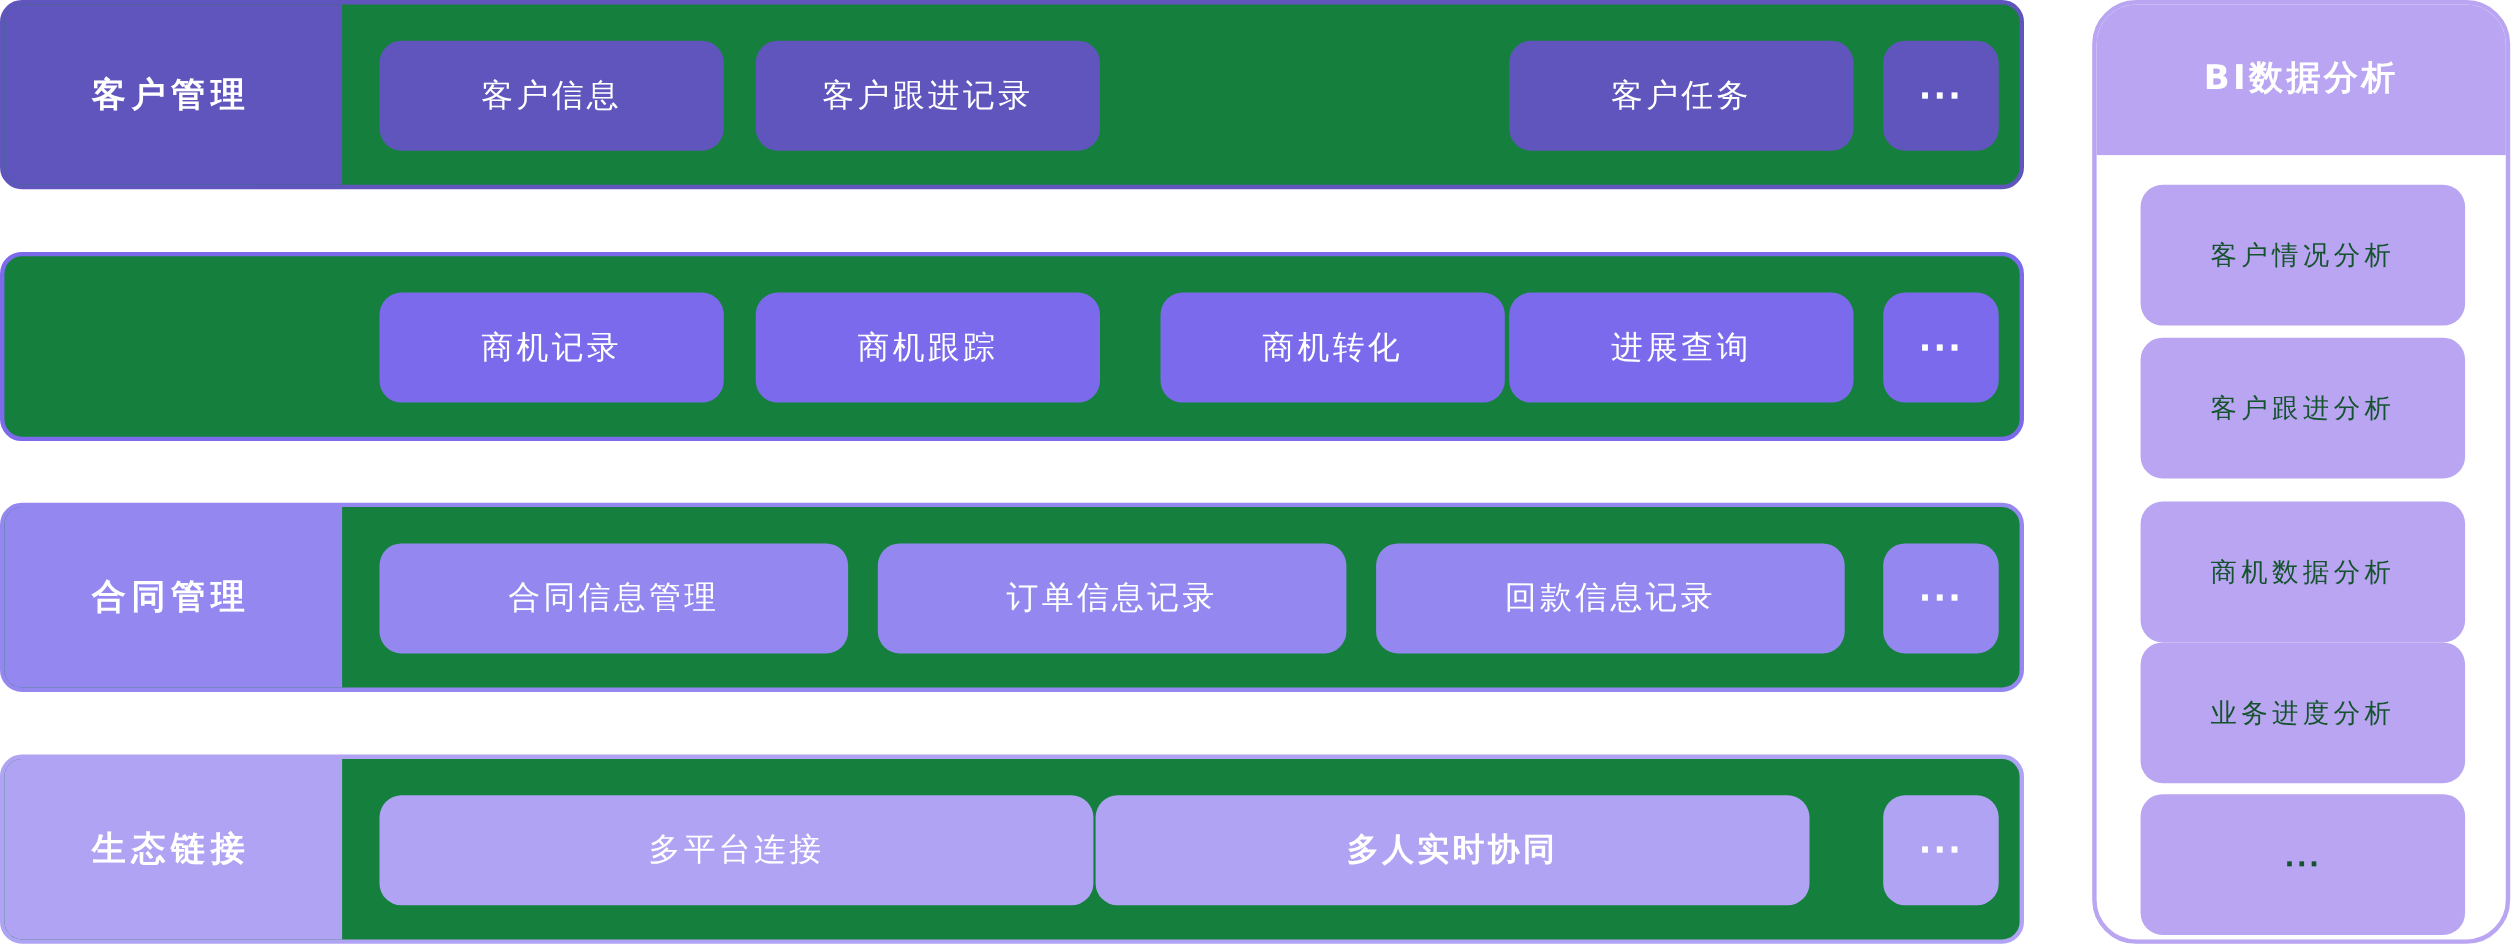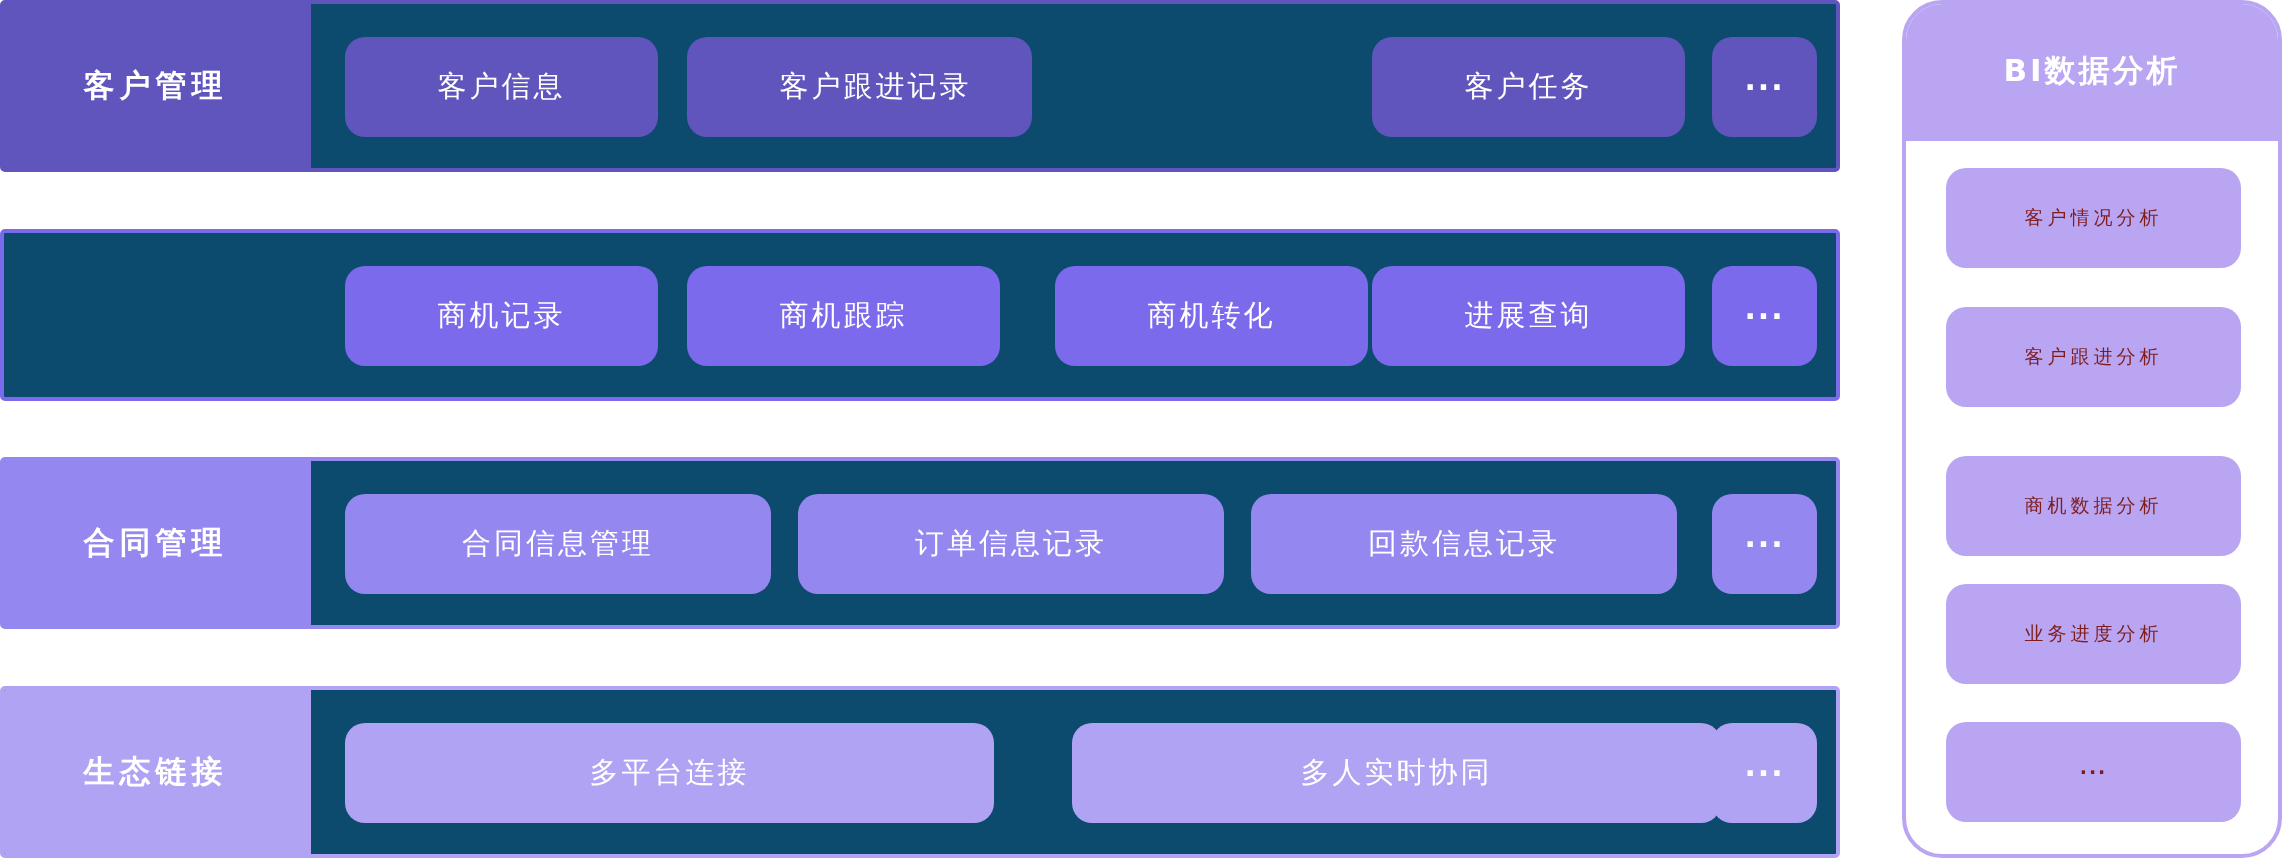--- a/index.html
+++ b/index.html
@@ -1,43 +1,43 @@
 <!DOCTYPE html>
 <html><head>
 <meta charset="utf-8">
 <style>
   html, body { margin: 0; padding: 0; background: #ffffff; }
   body { width: 2283px; height: 862px; position: relative; overflow: hidden;
          font-family: "DejaVu Sans", "Liberation Sans", sans-serif; }
   .row { position: absolute; left: 0; width: 1840px; height: 172px; box-sizing: border-box;
-         border: 4px solid; border-radius: 5px; background: #0c4a6e; overflow: hidden; }
+         border: 4px solid; border-radius: 20px; background: #15803d; overflow: hidden; }
   .row .label { position: absolute; left: -4px; top: -4px; width: 311px; height: 172px;
                 display: flex; align-items: center; justify-content: center;
                 color: #fff; font-weight: bold; font-size: 31px; letter-spacing: 5px; }
   .row .btn { position: absolute; top: 33px; height: 100px; border-radius: 20px;
               display: flex; align-items: center; justify-content: center;
               color: #fff; font-size: 29px; letter-spacing: 3px; cursor: pointer; }
   .row .btn.more { font-size: 30px; letter-spacing: 2px; font-weight: bold; }
   .bi { position: absolute; left: 1902px; top: 0; width: 380px; height: 858px; box-sizing: border-box;
         border: 4px solid; border-radius: 40px; background: #fff; overflow: hidden; }
   .bi .head { position: absolute; left: -4px; top: -4px; width: 380px; height: 141px;
               display: flex; align-items: center; justify-content: center;
               color: #fff; font-weight: bold; font-size: 31px; letter-spacing: 3px; }
-  .bi .item { position: absolute; left: 40px; width: 295px; height: 100px; border-radius: 20px;
+  .bi .item { position: absolute; left: 40px; width: 295px; height: 128px; border-radius: 20px;
               display: flex; align-items: center; justify-content: center;
-              color: #7f1d1d; font-size: 19px; letter-spacing: 4px; cursor: pointer; }
+              color: #14532d; font-size: 24px; letter-spacing: 4px; cursor: pointer; }
   .bi .item.more { font-weight: bold; letter-spacing: 2px; }
 </style>
 </head>
 <body>
 
 <div class="row" id="row1" style="top: 0px; border-color: rgb(96, 85, 188);">
   <div class="label" style="background: rgb(96, 85, 188);">客户管理</div>
   <div class="btn" style="left: 341px; width: 313px; background: rgb(96, 85, 188);">客户信息</div>
-  <div class="btn" style="left: 683px; width: 313px; background: rgb(96, 85, 188); padding-left: 32px;">客户跟进记录</div>
+  <div class="btn" style="left: 683px; width: 313px; background: rgb(96, 85, 188);">客户跟进记录</div>
   <div class="btn" style="left: 1368px; width: 313px; background: rgb(96, 85, 188);">客户任务</div>
   <div class="btn more" style="left: 1708px; width: 105px; background: rgb(96, 85, 188);">···</div>
 </div>
 
 <div class="row" id="row2" style="top: 229px; border-color: rgb(123, 106, 236);">
   <div class="btn" style="left: 341px; width: 313px; background: rgb(123, 106, 236);">商机记录</div>
   <div class="btn" style="left: 683px; width: 313px; background: rgb(123, 106, 236);">商机跟踪</div>
   <div class="btn" style="left: 1026px; width: 313px; background: rgb(123, 106, 236); margin-left: 25px;">商机转化</div>
   <div class="btn" style="left: 1368px; width: 313px; background: rgb(123, 106, 236);">进展查询</div>
   <div class="btn more" style="left: 1708px; width: 105px; background: rgb(123, 106, 236);">···</div>
@@ -47,21 +47,21 @@
   <div class="label" style="background: rgb(148, 136, 240);">合同管理</div>
   <div class="btn" style="left: 341px; width: 426px; background: rgb(148, 136, 240);">合同信息管理</div>
   <div class="btn" style="left: 794px; width: 426px; background: rgb(148, 136, 240);">订单信息记录</div>
   <div class="btn" style="left: 1247px; width: 426px; background: rgb(148, 136, 240);">回款信息记录</div>
   <div class="btn more" style="left: 1708px; width: 105px; background: rgb(148, 136, 240);">···</div>
 </div>
 
 <div class="row" id="row4" style="top: 686px; border-color: rgb(176, 163, 243);">
   <div class="label" style="background: rgb(176, 163, 243);">生态链接</div>
   <div class="btn" style="left: 341px; width: 649px; background: rgb(176, 163, 243);">多平台连接</div>
-  <div class="btn" style="left: 1068px; width: 649px; background: rgb(176, 163, 243);">多人实时协同</div>
+  <div class="btn" style="left: 992px; width: 649px; background: rgb(176, 163, 243); font-weight: bold;">多人实时协同</div>
   <div class="btn more" style="left: 1708px; width: 105px; background: rgb(176, 163, 243);">···</div>
 </div>
 
 <div class="bi" id="bi" style="border-color: rgb(185, 165, 242);">
   <div class="head" style="background: rgb(185, 165, 242);">BI数据分析</div>
   <div class="item" style="top: 164px; background: rgb(185, 165, 242);">客户情况分析</div>
   <div class="item" style="top: 303px; background: rgb(185, 165, 242);">客户跟进分析</div>
   <div class="item" style="top: 452px; background: rgb(185, 165, 242);">商机数据分析</div>
   <div class="item" style="top: 580px; background: rgb(185, 165, 242); text-align: right;">业务进度分析</div>
   <div class="item more" style="top: 718px; background: rgb(185, 165, 242);">···</div>

